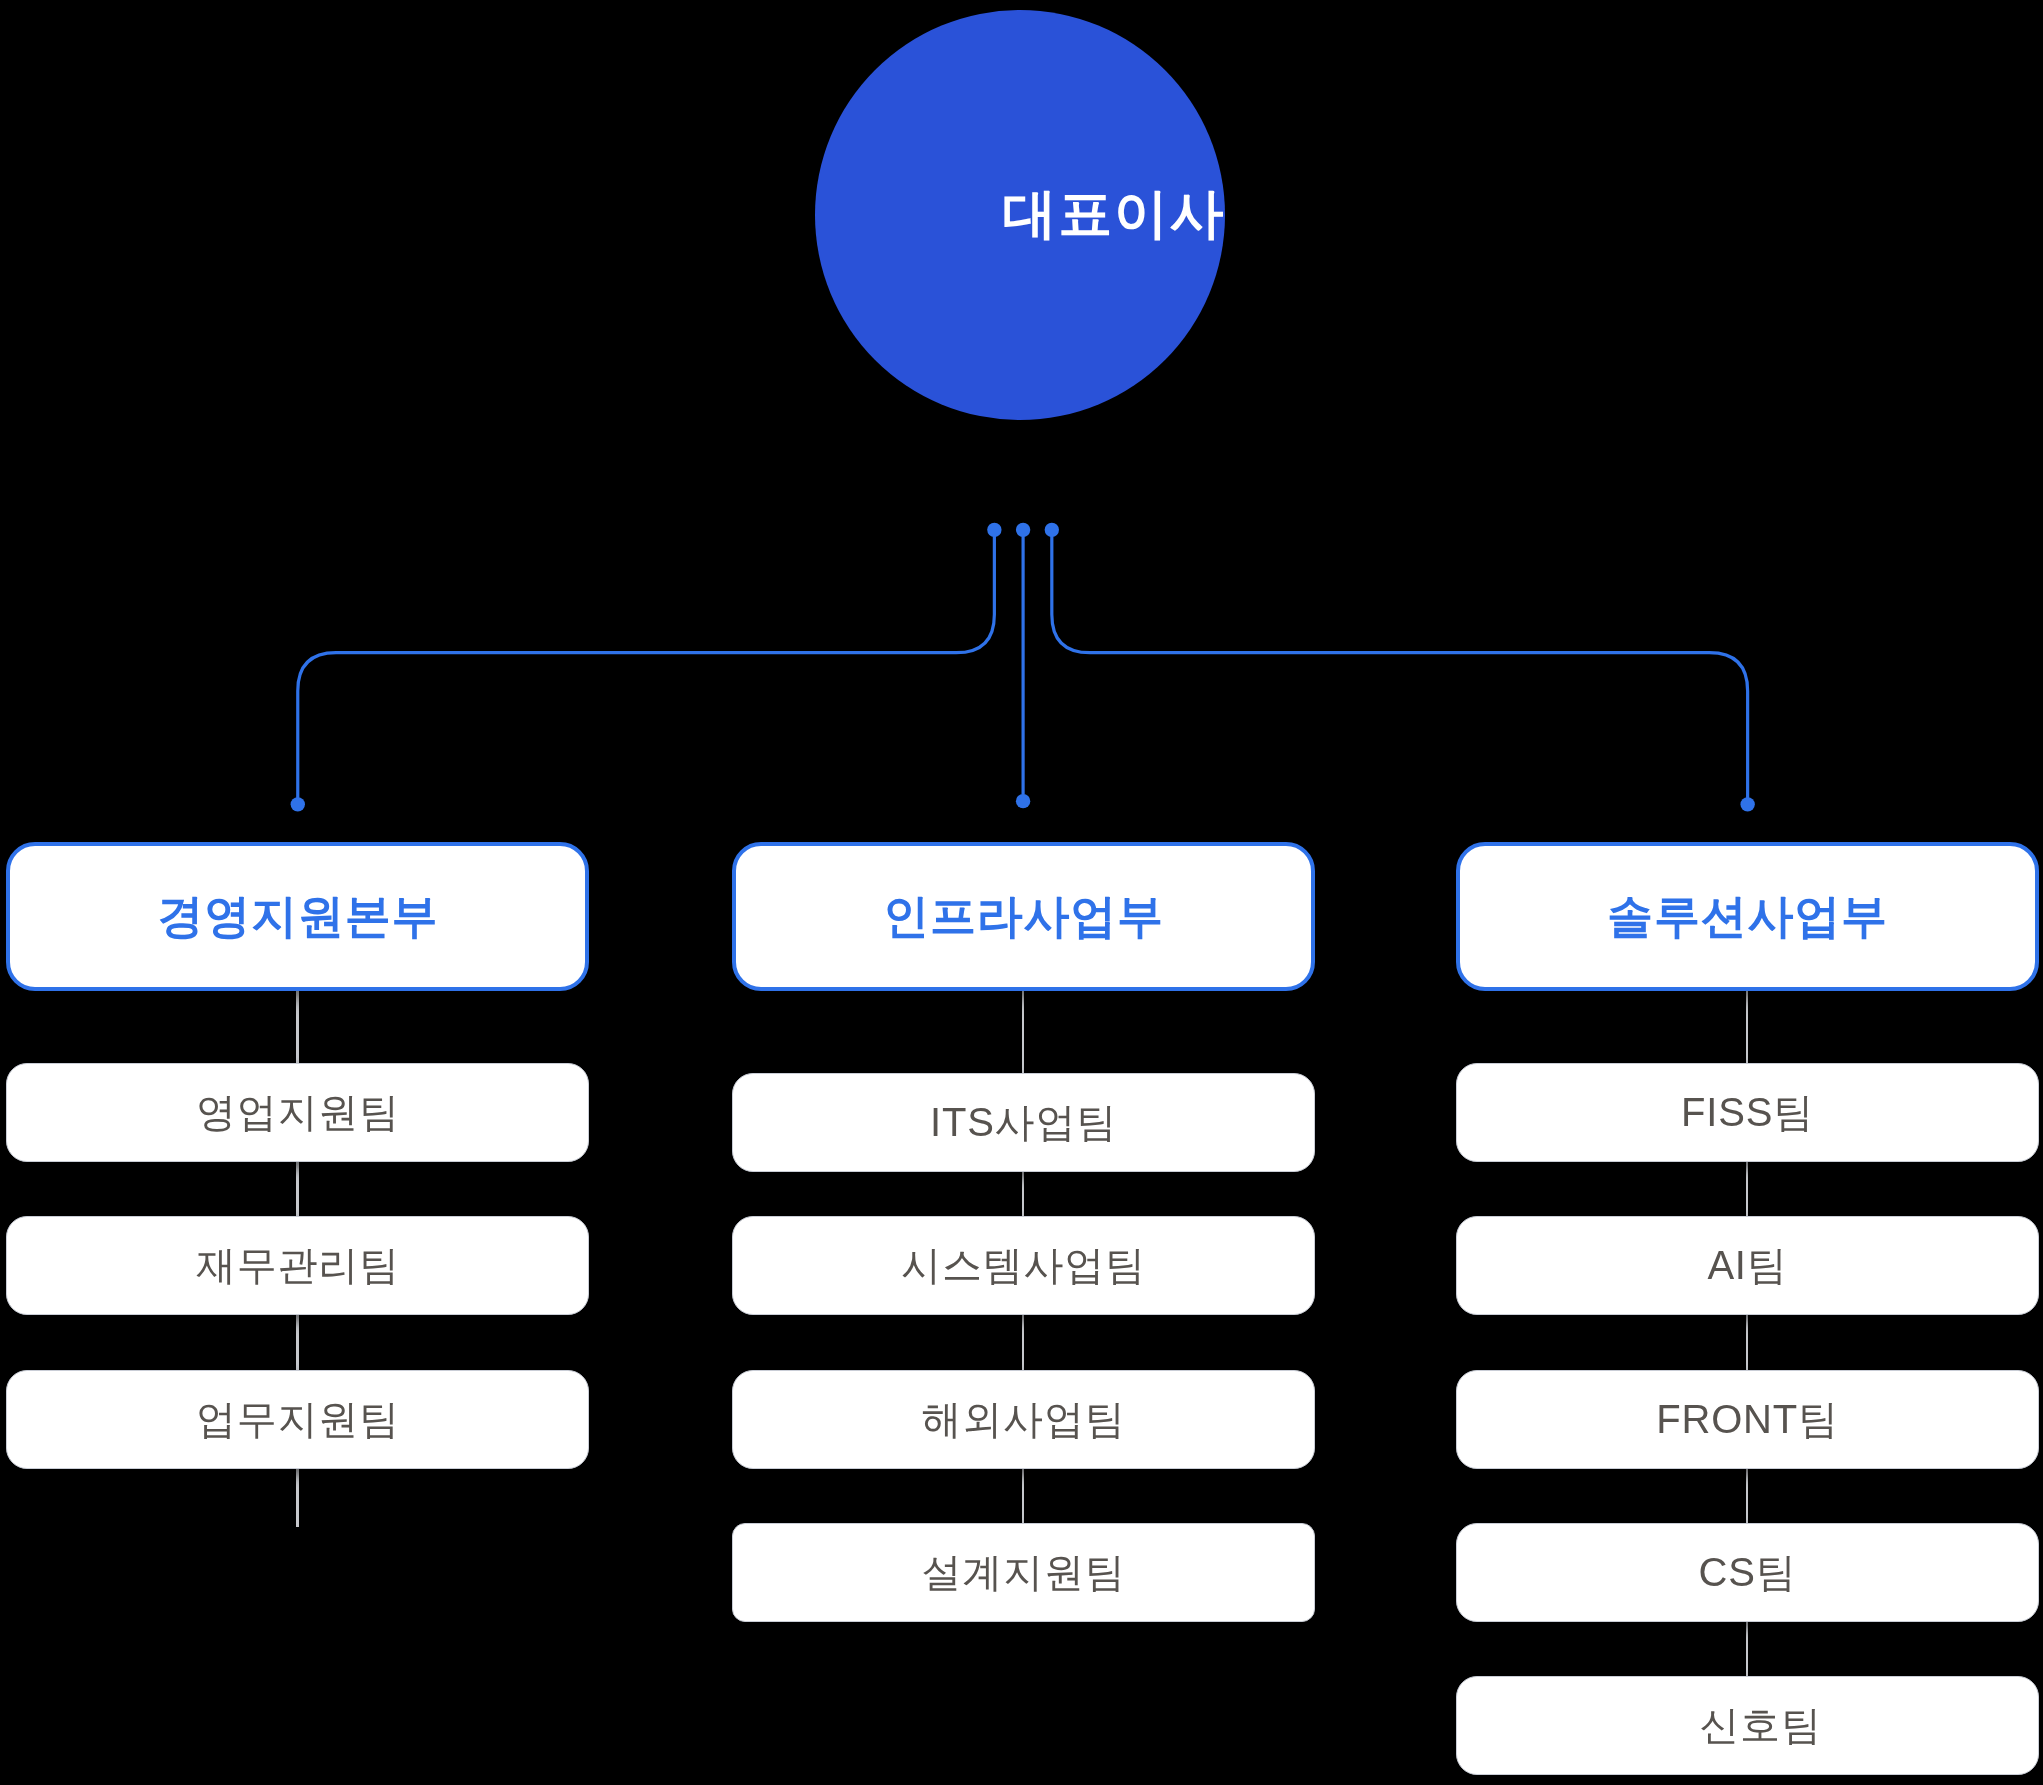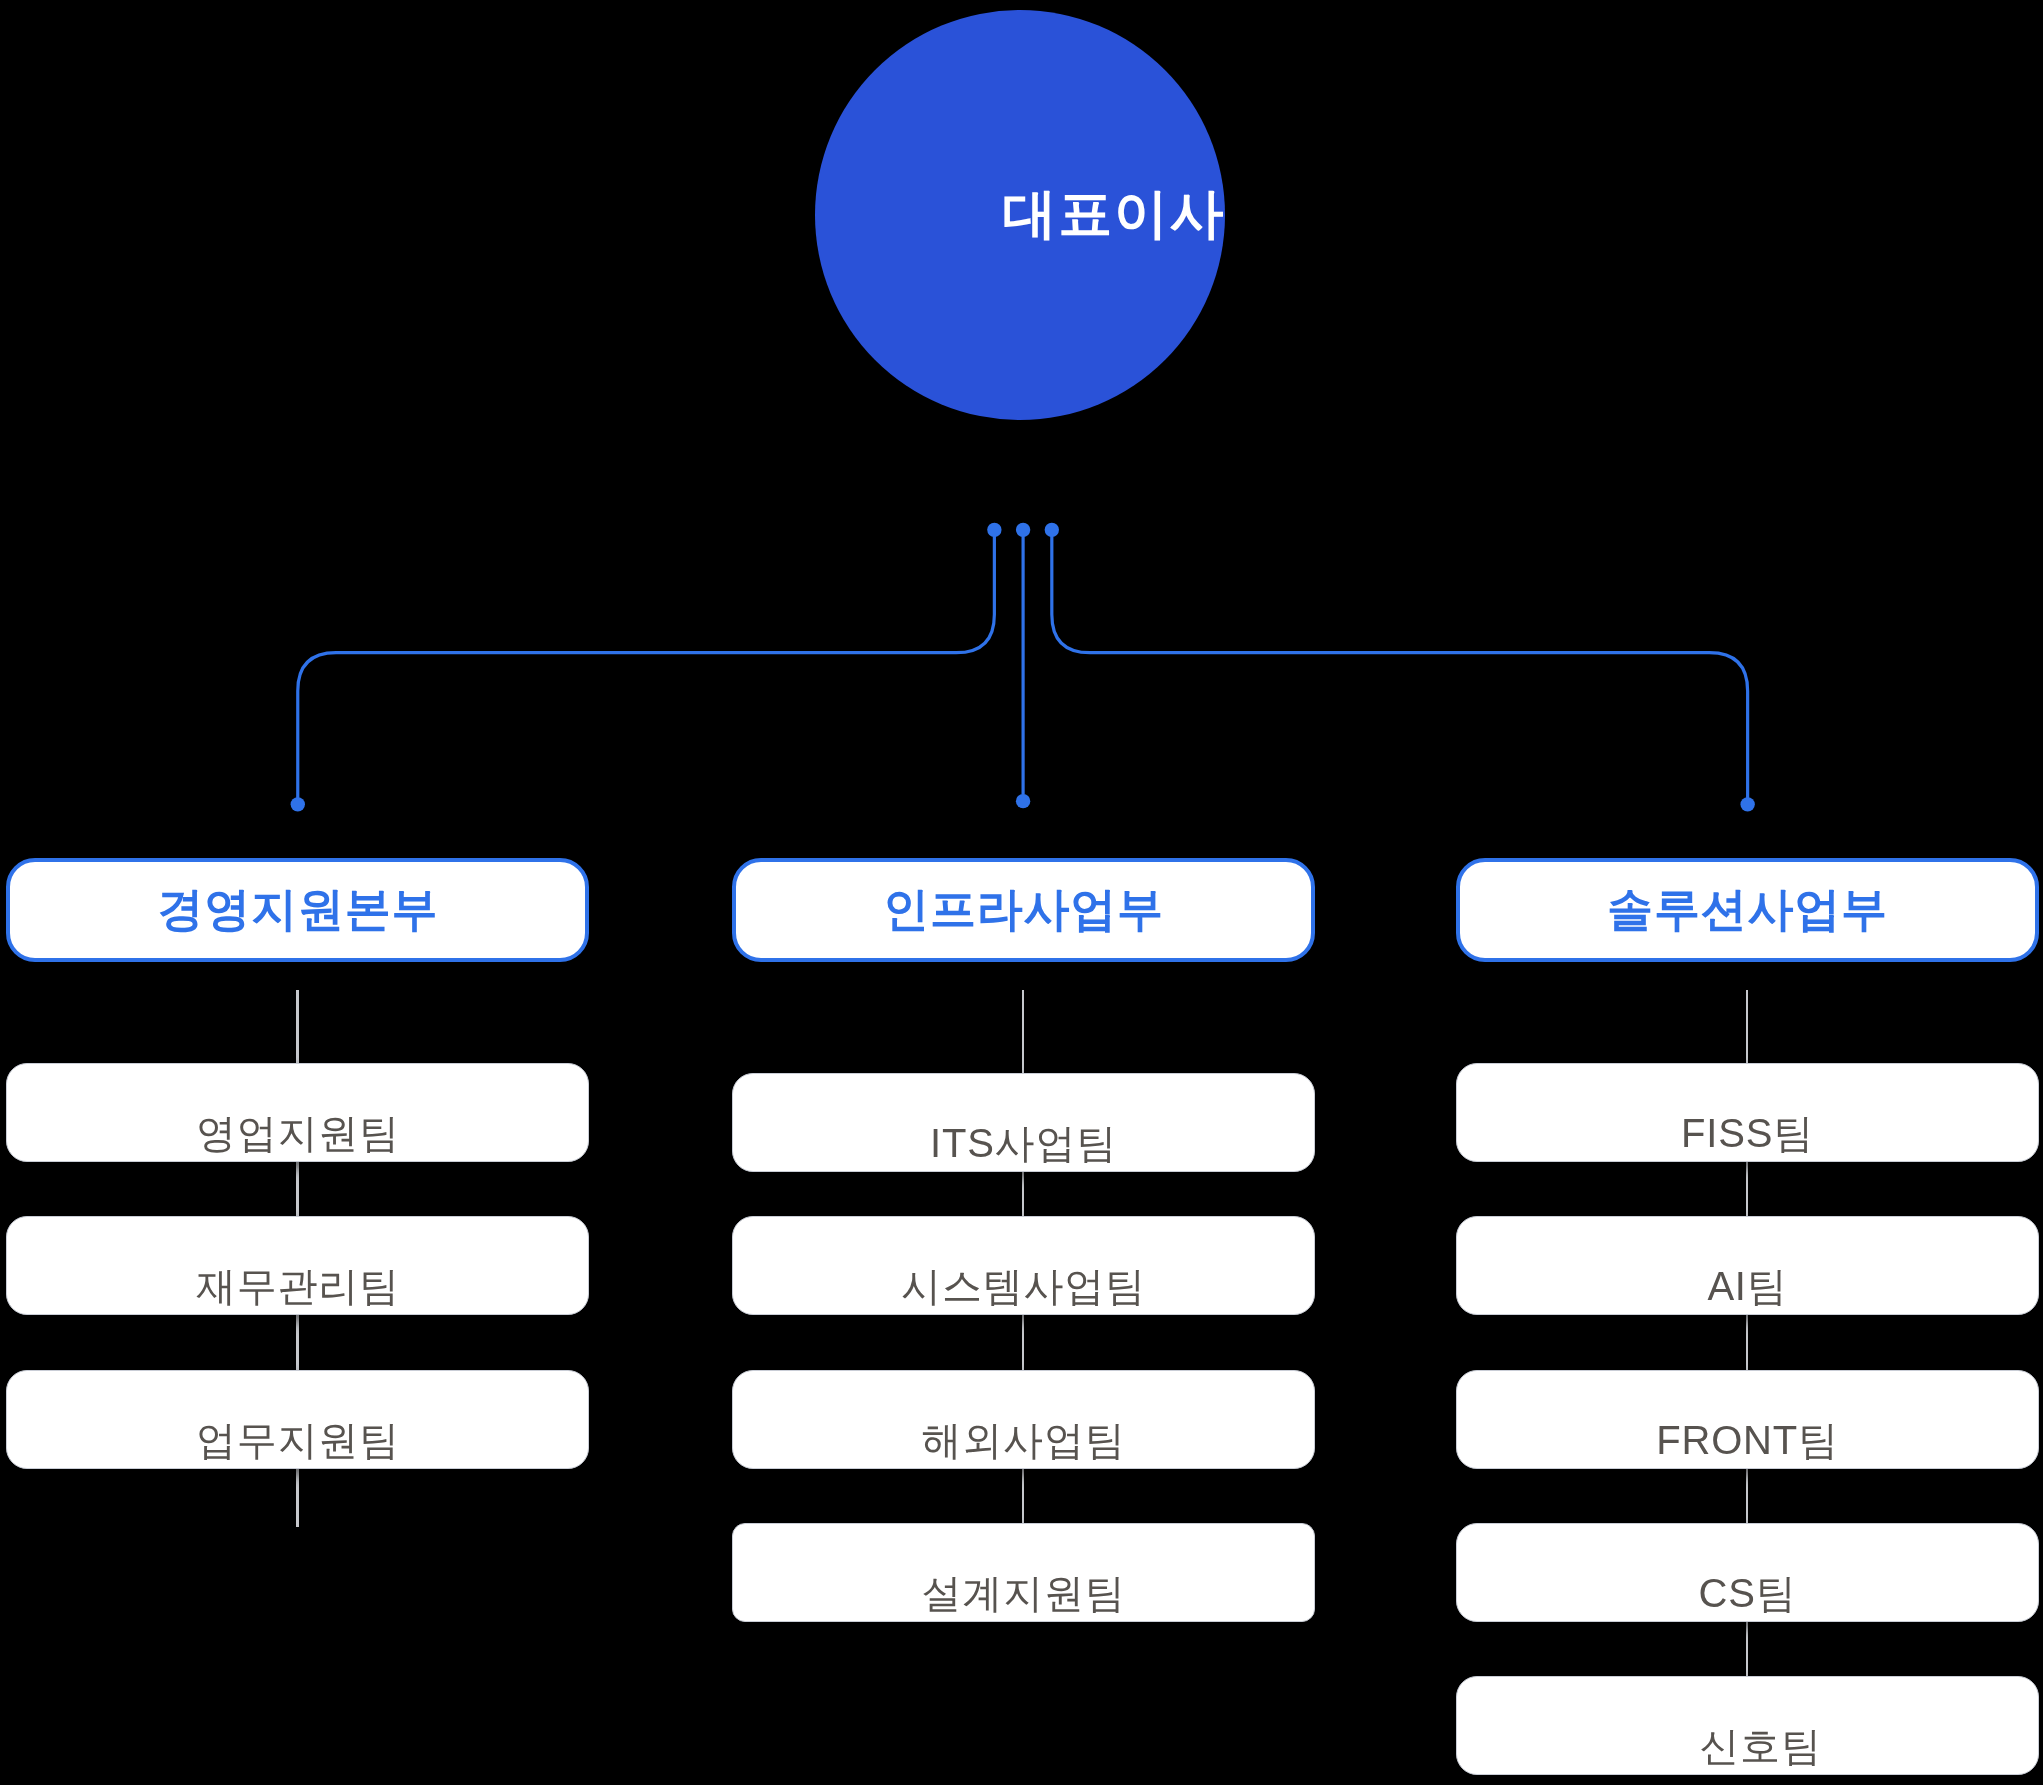--- a/index.html
+++ b/index.html
@@ -40,40 +40,39 @@
   }
   .column{
     position:absolute;top:842px;width:583px;height:942px;z-index:2;
   }
   .col-line{
     position:absolute;left:calc(50% - 1.6px);width:2.4px;
     background:var(--gray-line);
     top:148px;z-index:0;
   }
   .dept-box{
-    position:absolute;left:0;top:0;width:583px;height:104px;
+    position:absolute;left:0;top:0;width:583px;height:149px;
     box-sizing:border-box;
     background:var(--box-bg);
     border:4px solid var(--dept-blue);
     border-radius:29px;
     display:flex;align-items:center;justify-content:center;
     z-index:1;
     box-shadow:0 8px 14.4px rgba(0,0,0,0.5);
-    margin-top:16px;
   }
   .dept-label{
     color:var(--dept-blue);font-size:46px;font-weight:700;letter-spacing:0.8px;
   }
   .team-box{
     position:absolute;left:0;width:583px;height:99px;
     box-sizing:border-box;
     background:var(--box-bg);
     border:1.6px solid var(--team-border);
     border-radius:21px;
-    display:flex;align-items:flex-end;justify-content:center;
+    display:flex;align-items:center;justify-content:center;
     z-index:1;
     box-shadow:0 6.4px 11.2px rgba(0,0,0,0.5);
   }
   .team-label{
     color:var(--team-text);font-size:40px;font-weight:400;letter-spacing:0.8px;
   }
 </style>
 </head>
 <body>
 

